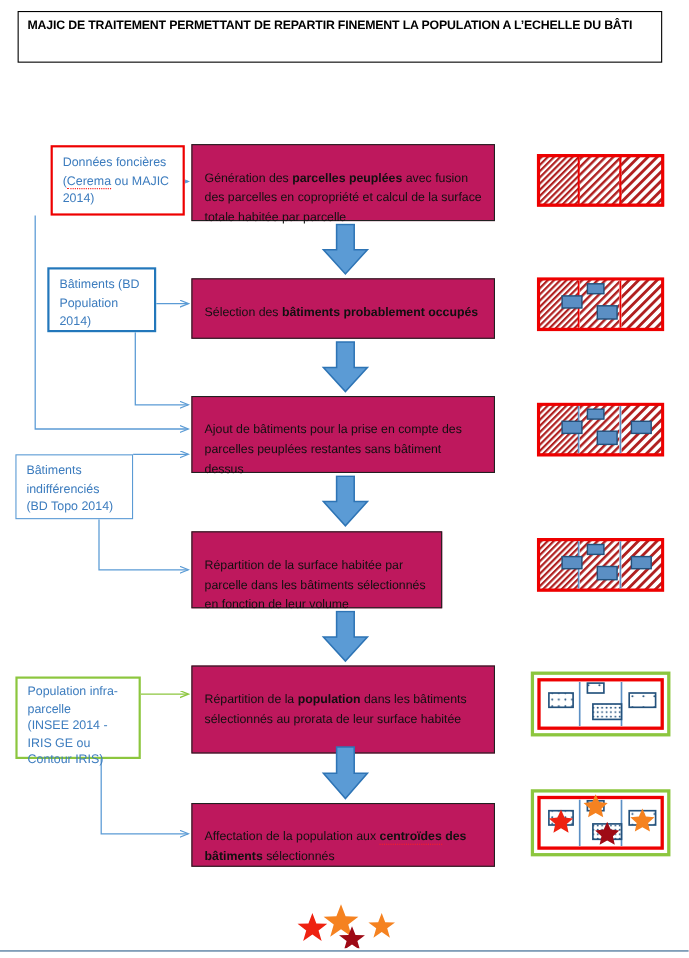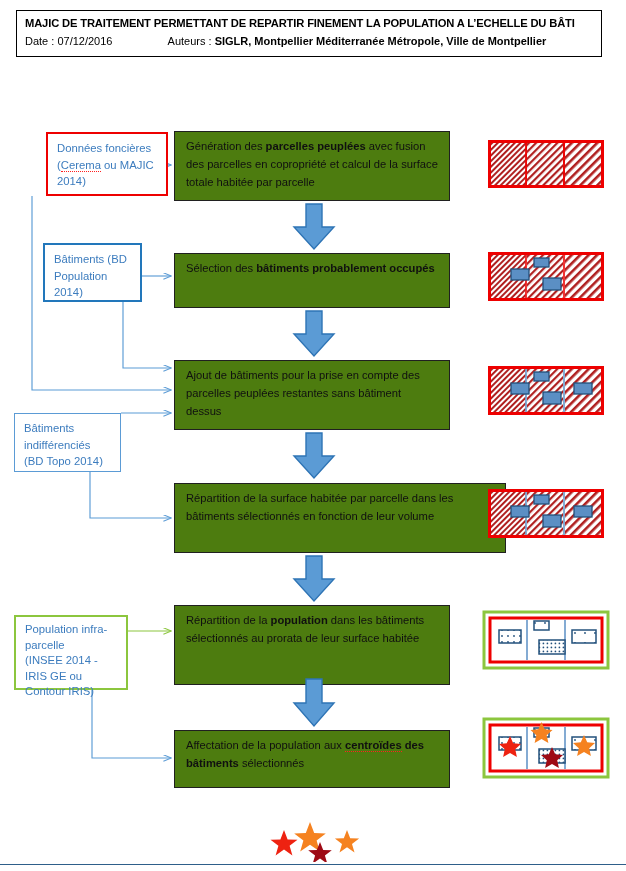--- a/index.html
+++ b/index.html
@@ -44,23 +44,23 @@
   .srcbox.blue2{border:1.8px solid #5b9bd5;}
   .srcbox.green{border:2.4px solid #8cc63e;}
   .sq{
     border-bottom:1.6px dotted #ff2020;
     padding-bottom:0px;
   }
 
   
   .procbox{
     position:absolute;box-sizing:border-box;
-    border:1.1px solid #202020;background:#4d7c0f;
+    border:1.1px solid #202020;background:#be185d;
     color:#101010;font-size:11.2px;line-height:18px;
-    padding:5px 10px 6px 11px;
+    padding:21px 10px 6px 11px;
   }
   .procbox b{font-weight:bold;}
   .procbox .usq{border-bottom:1.6px dotted #ff2020;font-weight:bold;}
 
   
   .fatarrow{position:absolute;}
 
   
   .thumb{position:absolute;}
 
@@ -72,26 +72,20 @@
   .stars{position:absolute;left:262px;top:820px;width:120px;height:42px;}
   svg{display:block;}
 </style>
 </head>
 <body>
 
 <div class="canvas">
 
   <div class="header">
     <div class="line1">MAJIC DE TRAITEMENT PERMETTANT DE REPARTIR FINEMENT LA POPULATION A L’ECHELLE DU BÂTI</div>
-    <div class="line2">
-      <span class="lbl">Date :</span>
-      <span>07/12/2016</span>
-      <span class="authors-lbl">Auteurs :</span>
-      <span class="authors">SIGLR, Montpellier Méditerranée Métropole, Ville de Montpellier</span>
-    </div>
   </div>
 
   <svg class="canvas" style="pointer-events:none;" width="626" height="871">
     <defs>
       <marker id="ah-blue" markerWidth="9" markerHeight="9" refX="7.6" refY="3.2" orient="auto" markerUnits="userSpaceOnUse">
         <path d="M0,0 L8,3.2 L0,6.4" fill="none" stroke="#5b9bd5" stroke-width="1.1"></path>
       </marker>
       <marker id="ah-green" markerWidth="9" markerHeight="9" refX="7.6" refY="3.2" orient="auto" markerUnits="userSpaceOnUse">
         <path d="M0,0 L8,3.2 L0,6.4" fill="none" stroke="#8cc63e" stroke-width="1.1"></path>
       </marker>
@@ -145,21 +139,21 @@
   </div>
 
   <div class="procbox" style="left:174px;top:253px;width:276px;height:55px;">
     <span>Sélection des <b>bâtiments probablement occupés</b></span>
   </div>
 
   <div class="procbox" style="left:174px;top:360px;width:276px;height:70px;">
     <span>Ajout de bâtiments pour la prise en compte des parcelles peuplées restantes sans bâtiment dessus</span>
   </div>
 
-  <div class="procbox" style="left:174px;top:483px;width:332px;height:70px;">
+  <div class="procbox" style="left:174px;top:483px;width:228px;height:70px;">
     <span>Répartition de la surface habitée par parcelle dans les bâtiments sélectionnés en fonction de leur volume</span>
   </div>
 
   <div class="procbox" style="left:174px;top:605px;width:276px;height:80px;">
     <span>Répartition de la <b>population</b> dans les bâtiments sélectionnés  au prorata de leur surface habitée</span>
   </div>
 
   <div class="procbox" style="left:174px;top:730px;width:276px;height:58px;">
     <span>Affectation  de la population aux <span class="usq">centroïdes</span> <b>des bâtiments</b> sélectionnés</span>
   </div>

